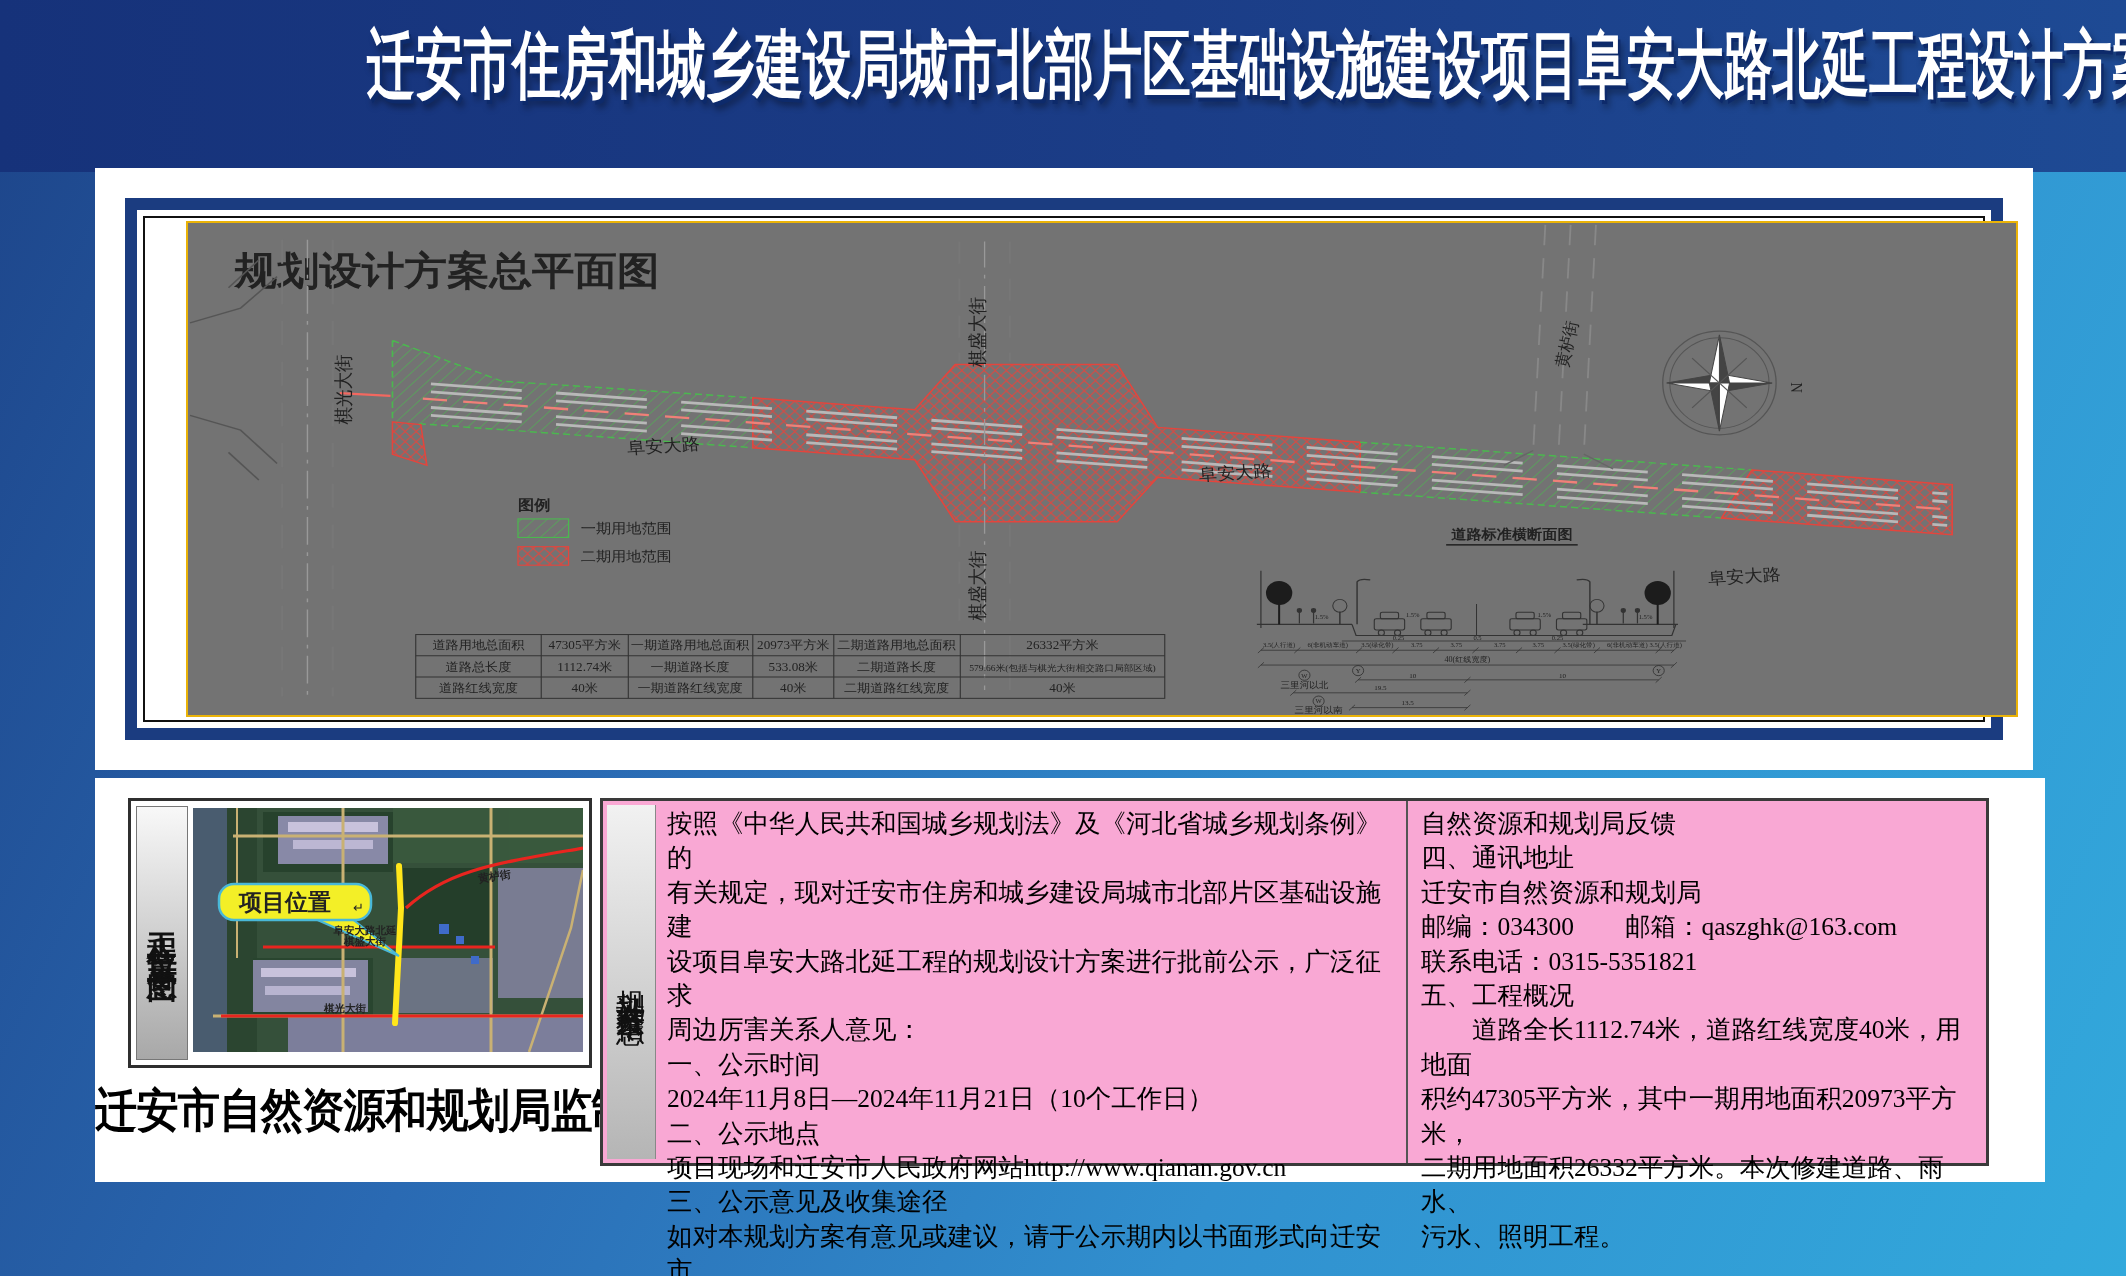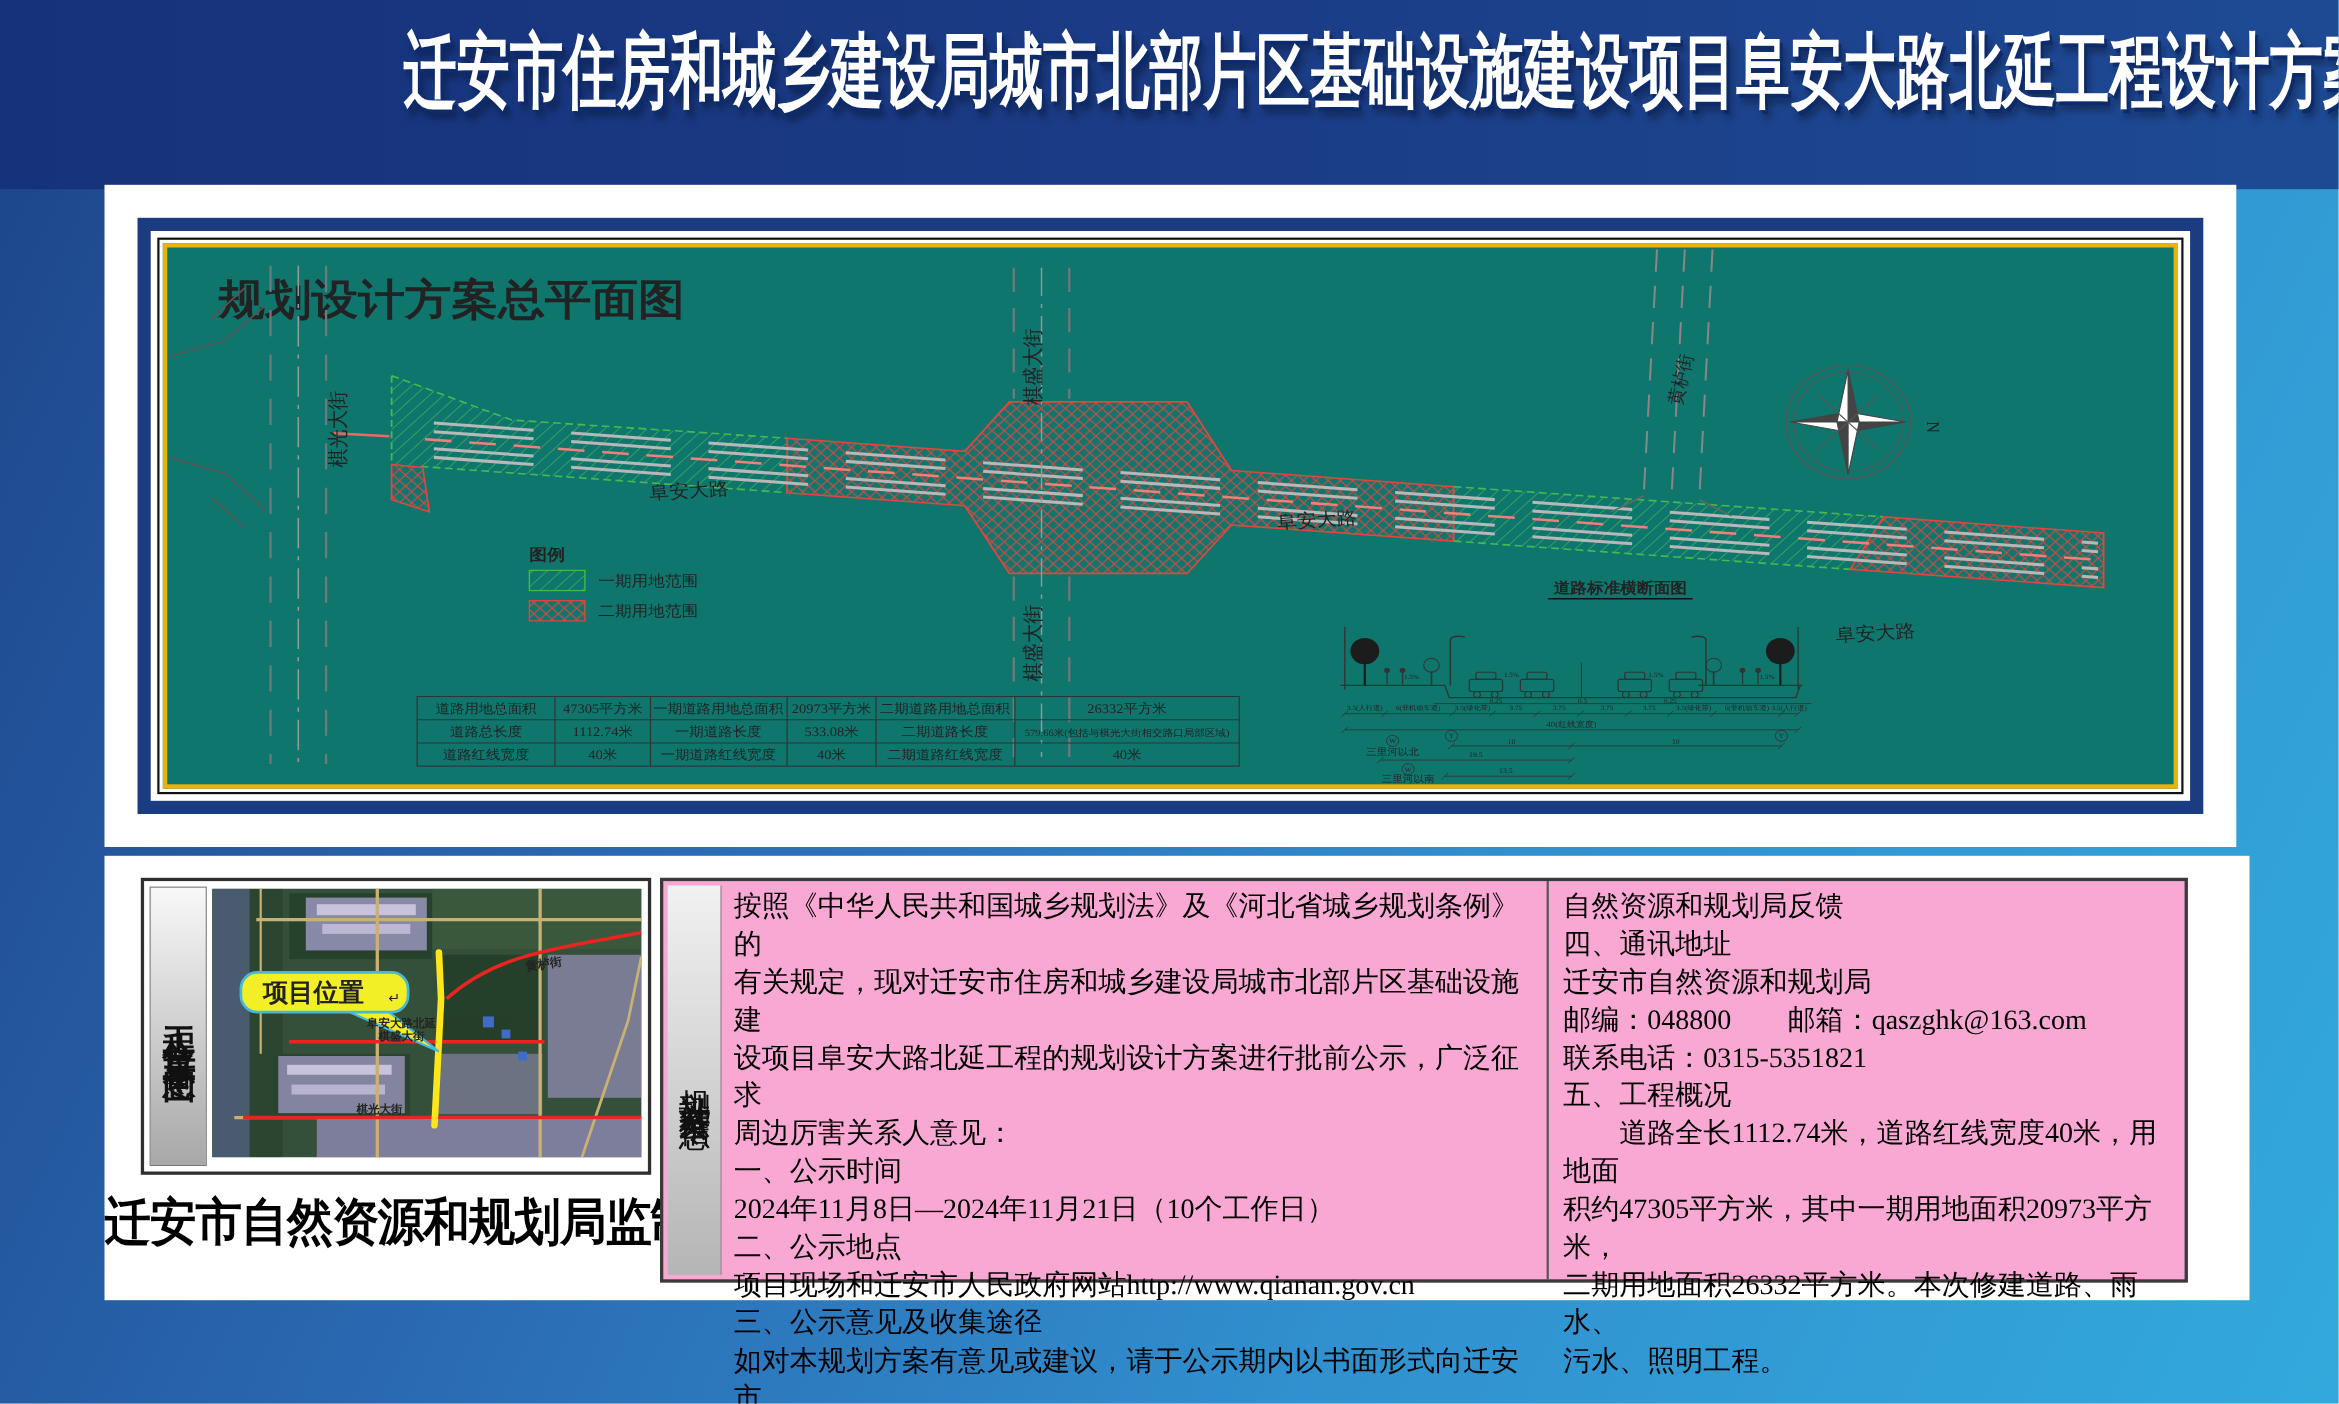--- a/index.html
+++ b/index.html
@@ -14,21 +14,21 @@
     position:absolute;top:16px;left:0;width:2126px;text-align:center;
     font-family:"Liberation Sans",sans-serif;font-weight:bold;font-size:74px;color:#ffffff;
     white-space:nowrap;letter-spacing:0px;
     transform:scaleX(0.655);transform-origin:50% 0;
     text-shadow:4px 4px 0 #0d2a6b, 7px 8px 8px rgba(0,0,0,.35);
   }
   
   .sheet{position:absolute;left:95px;top:168px;width:1938px;height:602px;background:#fff;}
   .blue-frame{position:absolute;inset:30px;border:12px solid #1b3c80;}
   .draw-outer{position:absolute;inset:48px;border:2px solid #111;padding:3px;}
-  .draw-inner{position:relative;width:100%;height:100%;box-sizing:border-box;border:4px solid #eab308;background:#0f766e;}
+  .draw-inner{position:relative;width:100%;height:100%;box-sizing:border-box;border:2px solid #eab308;background:#737373;margin-left:38px;}
   .draw-inner svg{position:absolute;inset:0;width:100%;height:100%;}
   
   .bottom-sheet{position:absolute;left:95px;top:778px;width:1950px;height:404px;background:#fff;}
   .loc-panel{position:absolute;left:33px;top:20px;width:458px;height:264px;border:3px solid #2f2f2f;background:#fff;}
   .loc-strip{position:absolute;left:5px;top:5px;bottom:5px;width:50px;
     background:linear-gradient(180deg,#f8f8f8,#a8a8a8);border:1px solid #777;
     writing-mode:vertical-rl;text-orientation:upright;
     font-size:30px;letter-spacing:7px;color:#111;text-align:center;line-height:50px;font-weight:bold;}
   .loc-map{position:absolute;left:62px;top:7px;width:390px;height:244px;background:#2c4531;}
   .supervise{position:absolute;left:0px;top:302px;width:520px;text-align:center;
@@ -405,21 +405,21 @@
 周边厉害关系人意见：
 一、公示时间
 2024年11月8日—2024年11月21日（10个工作日）
 二、公示地点
 项目现场和迁安市人民政府网站http://www.qianan.gov.cn
 三、公示意见及收集途径
 如对本规划方案有意见或建议，请于公示期内以书面形式向迁安市</div>
     <div class="notice-text notice-right">自然资源和规划局反馈
 四、通讯地址
 迁安市自然资源和规划局
-邮编：048800　　邮箱：qaszghk@163.com
+邮编：034300　　邮箱：qaszghk@163.com
 联系电话：0315-5351821
 五、工程概况
 　　道路全长1112.74米，道路红线宽度40米，用地面
 积约47305平方米，其中一期用地面积20973平方米，
 二期用地面积26332平方米。本次修建道路、雨水、
 污水、照明工程。</div>
   </div>
 </div>
 
 </body></html>

